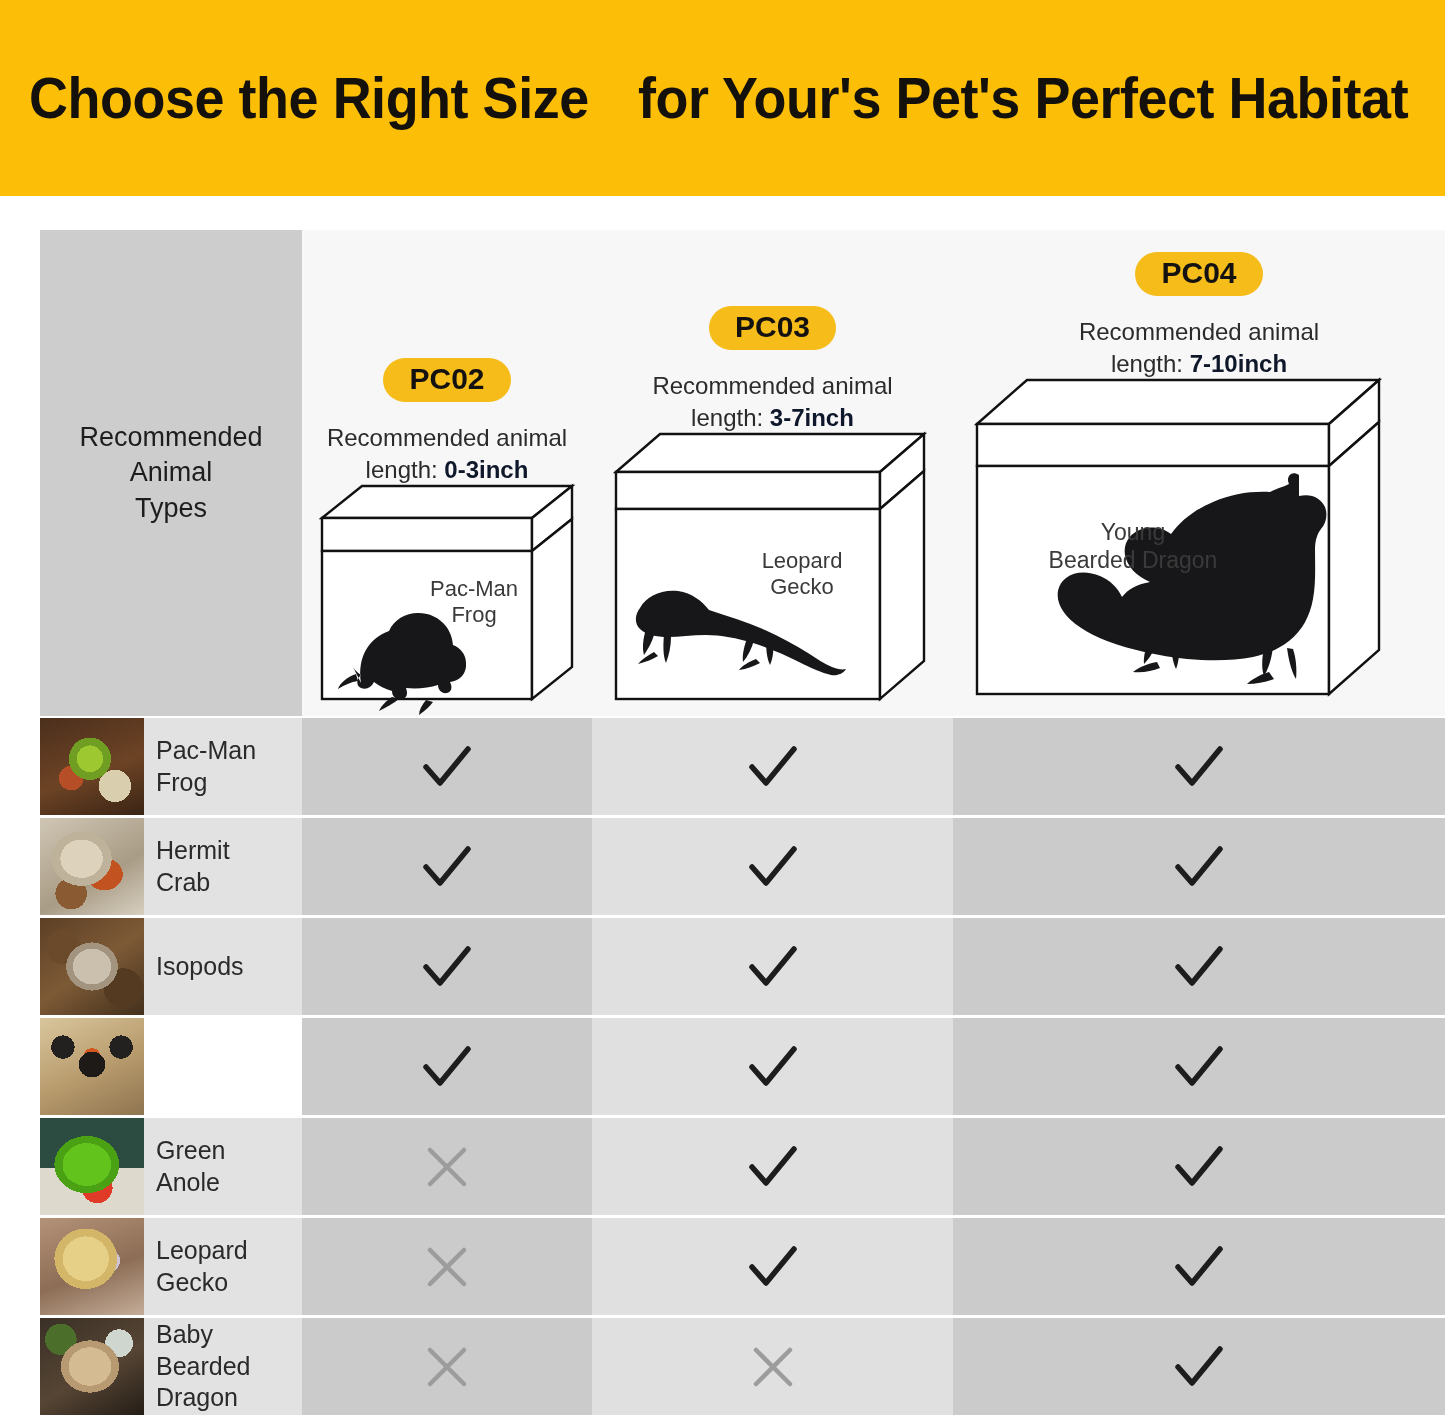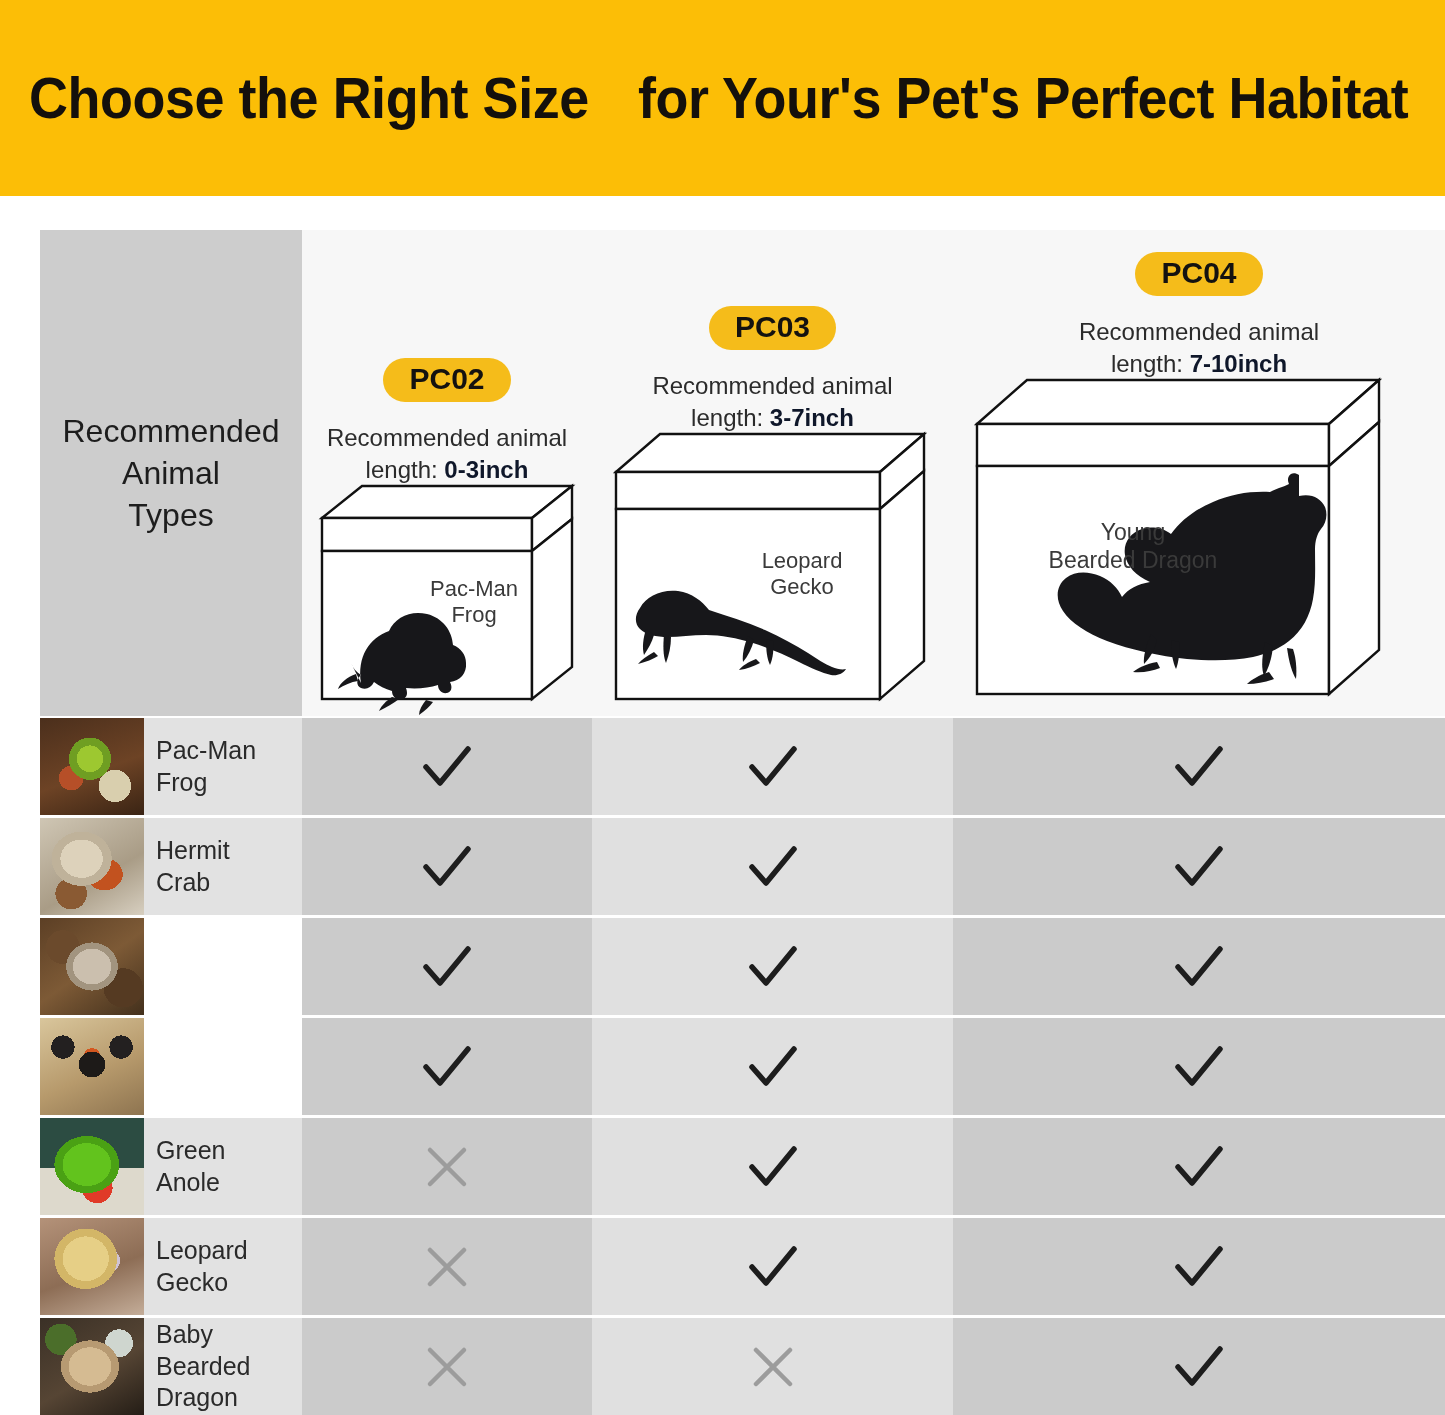--- a/index.html
+++ b/index.html
@@ -31,21 +31,21 @@
   
   #board{position:absolute;left:0;top:198px;width:1445px;height:1217px;background:#fff;}
 
   
   #rowhead-cell{
     position:absolute;left:40px;top:32px;width:262px;height:486px;
     background:#cdcdcd;
     display:flex;align-items:center;justify-content:center;
   }
   #rowhead-cell .txt{
-    font-size:32px;line-height:1.32;color:#1d1d1d;text-align:center;
+    font-size:27px;line-height:1.32;color:#1d1d1d;text-align:center;
   }
 
   
   #illus-panel{
     position:absolute;left:302px;top:32px;width:1143px;height:486px;
     background:#f7f7f7;
   }
 
   .spec-col{position:absolute;top:0;height:486px;}
   .spec-head{text-align:center;}
@@ -308,20 +308,23 @@
         <div class="cell-mark m-pc04">
           <span class="mark">
             <svg width="54" height="44" viewBox="0 0 54 44">
               <path d="M6 22 L20 38 L48 4" fill="none" stroke="#1d1d1d" stroke-width="5.5" stroke-linecap="round" stroke-linejoin="round"></path>
             </svg>
           </span>
         </div>
       </div>
       <div class="trow" style="top: 720px;">
         <div class="cell-thumb ph-iso"></div>
+        <div class="cell-name">
+          <span><span>Isopods</span></span>
+        </div>
         <div class="cell-mark m-pc02">
           <span class="mark">
             <svg width="54" height="44" viewBox="0 0 54 44">
               <path d="M6 22 L20 38 L48 4" fill="none" stroke="#1d1d1d" stroke-width="5.5" stroke-linecap="round" stroke-linejoin="round"></path>
             </svg>
           </span>
         </div>
         <div class="cell-mark m-pc03">
           <span class="mark">
             <svg width="54" height="44" viewBox="0 0 54 44">

